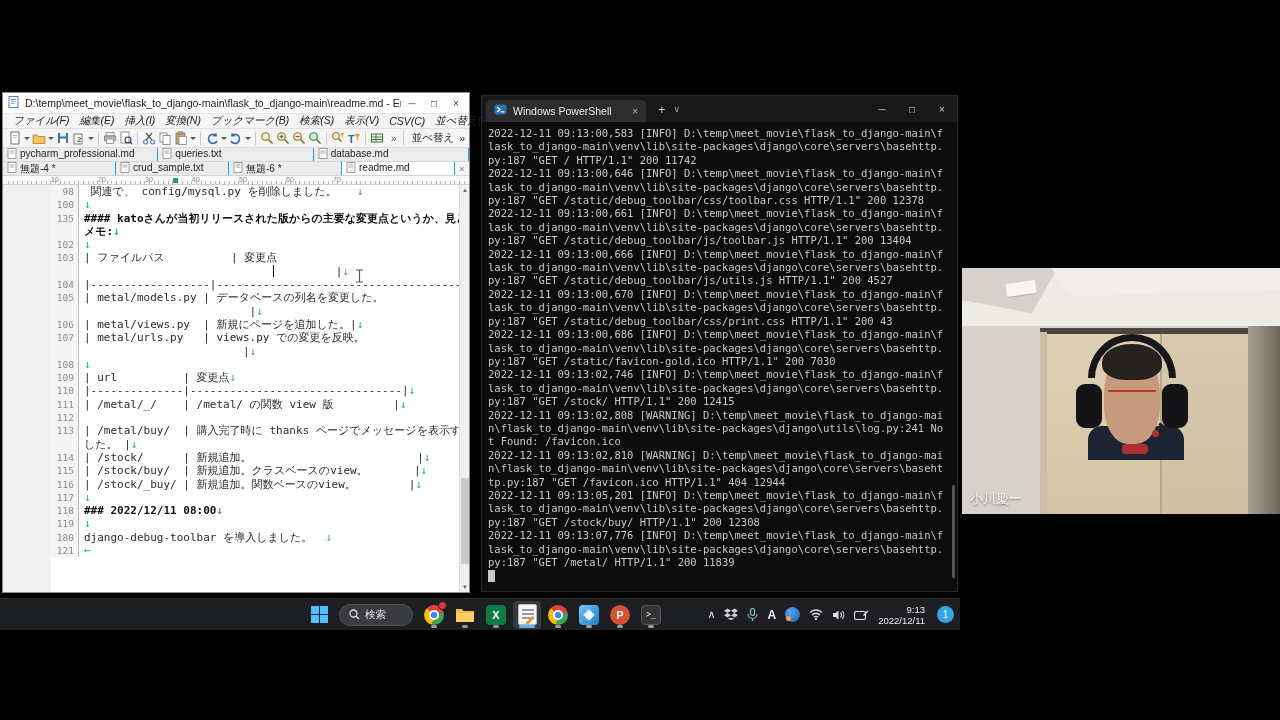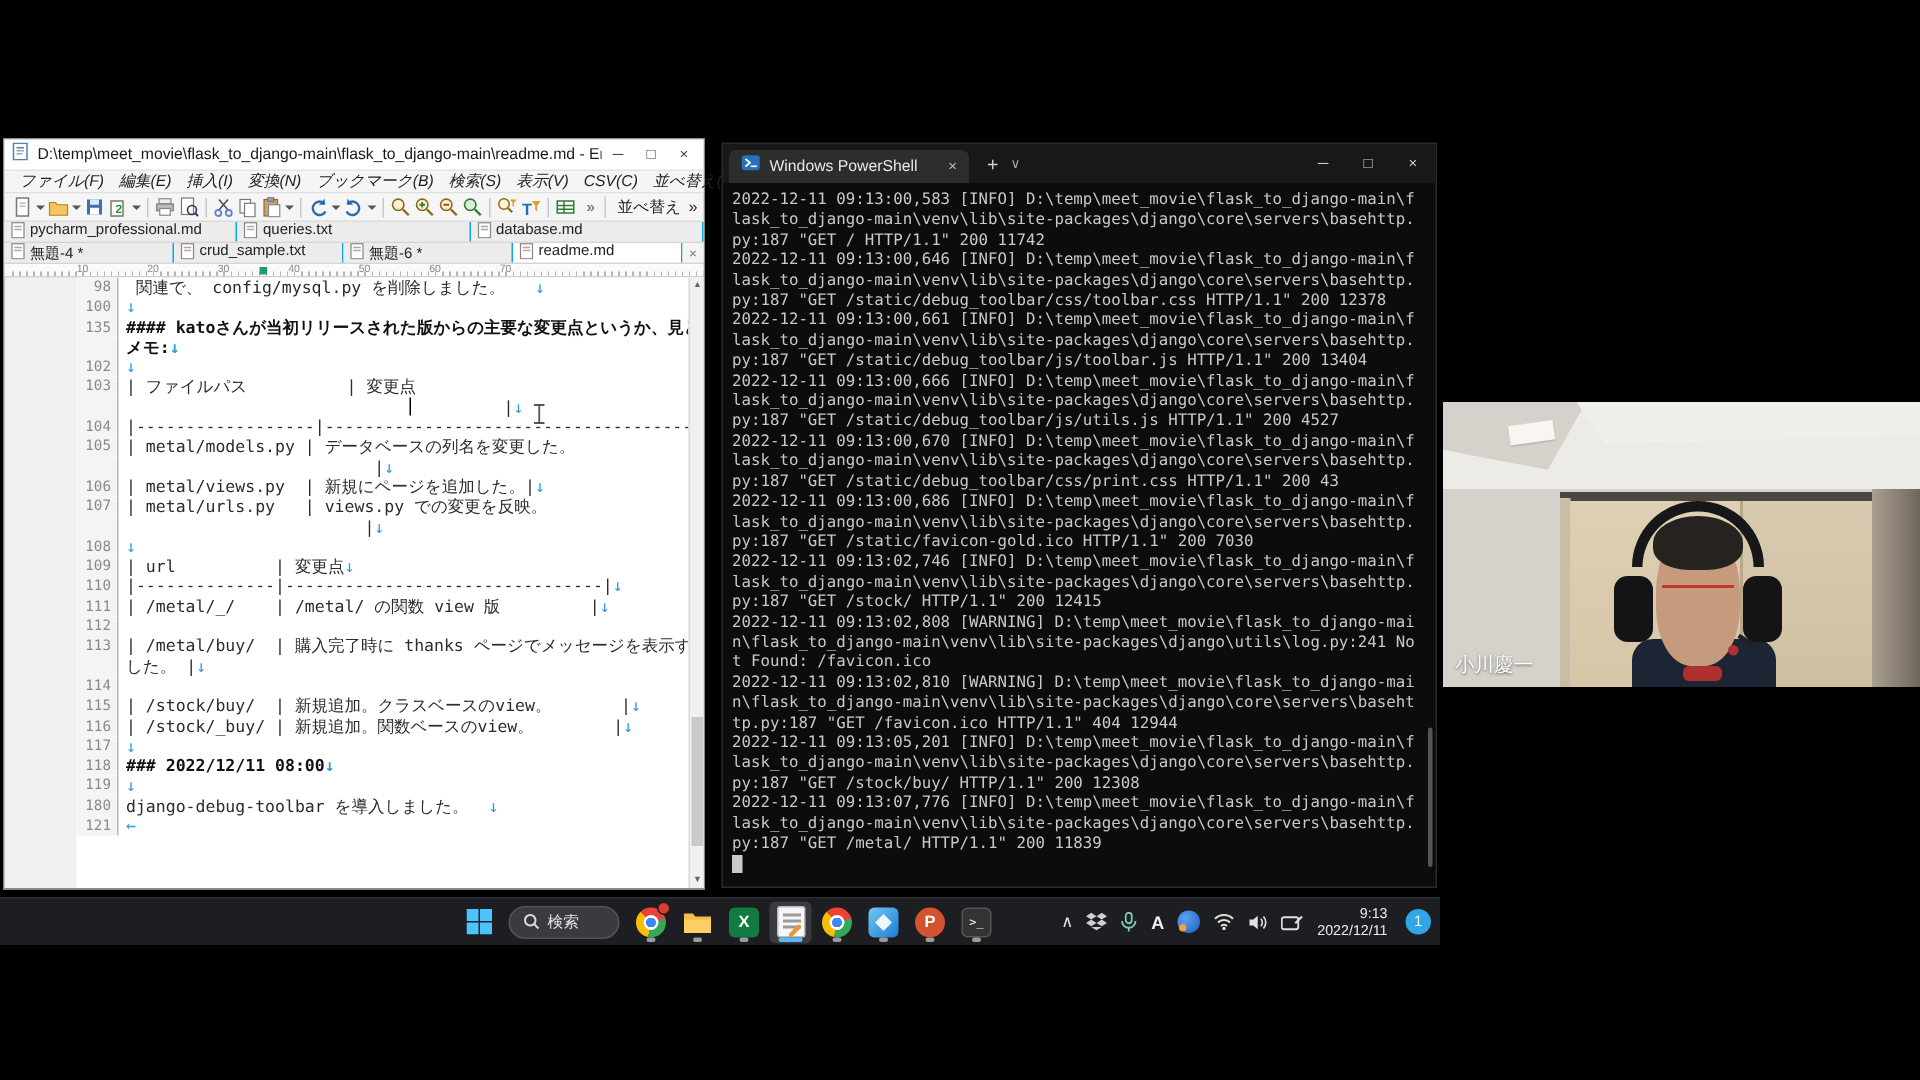--- a/index.html
+++ b/index.html
@@ -72,21 +72,21 @@
   .ps-titlebar .wbtns { margin-left:auto; }
   .ps-titlebar .wbtn { width:30px; height:24px; color:#ccc; }
   .ps-body { position:relative; flex:1; padding:5px 2px 0 6px; overflow:hidden; }
   .psline { font-family:"DejaVu Sans Mono","Liberation Mono", monospace; font-size:10.5px;
             line-height:13.4px; color:#c9c9c9; white-space:pre; }
   .ps-cursor { width:7px; height:12px; background:#c9c9c9; margin-top:1px; }
   .ps-scroll { position:absolute; right:1px; top:28px; bottom:4px; width:5px; }
   .ps-thumb { position:absolute; left:1px; width:3px; top:78%; height:20%; background:#555; border-radius:2px; }
 
   
-  #webcam { position:absolute; left:962px; top:268px; width:318px; height:190px;
+  #webcam { position:absolute; left:962px; top:268px; width:318px; height:246px;
             background:#d6d2cb; overflow:hidden;padding-left:36px; }
   .wc-ceiling { position:absolute; left:0; top:0; width:100%; height:58px; background:#edebe6;
                 clip-path:polygon(0 100%, 0 55%, 22% 78%, 30% 0, 100% 0, 100% 100%); }
   .wc-ceiling2 { position:absolute; left:0; top:0; width:100%; height:40px; background:#f1efeb;
                  clip-path:polygon(28% 0, 100% 0, 100% 55%, 34% 70%); }
   .wc-vent { position:absolute; left:44px; top:14px; width:30px; height:13px; background:#f7f6f3;
              box-shadow:0 1px 1px rgba(0,0,0,.15); transform:rotate(-8deg); }
   .wc-rail { position:absolute; left:78px; top:60px; right:0; height:6px; background:#4b463f; }
   .wc-doorframe { position:absolute; left:78px; top:64px; width:7px; bottom:0; background:#c9bda6; }
   .wc-door { position:absolute; left:85px; top:66px; width:115px; bottom:0;
@@ -482,20 +482,21 @@
           <div class="eline">
             <span class="lnum">113</span>
             <span class="ltext">| /metal/buy/  | 購入完了時に thanks ページでメッセージを表示するように</span>
           </div>
           <div class="eline">
             <span class="lnum"></span>
             <span class="ltext">した。 |<span class="cc">↓</span></span>
           </div>
           <div class="eline">
             <span class="lnum">114</span>
+            <span class="ltext">| /stock/      | 新規追加。                         |<span class="cc">↓</span></span>
           </div>
           <div class="eline">
             <span class="lnum">115</span>
             <span class="ltext">| /stock/buy/  | 新規追加。クラスベースのview。       |<span class="cc">↓</span></span>
           </div>
           <div class="eline">
             <span class="lnum">116</span>
             <span class="ltext">| /stock/_buy/ | 新規追加。関数ベースのview。        |<span class="cc">↓</span></span>
           </div>
           <div class="eline">

